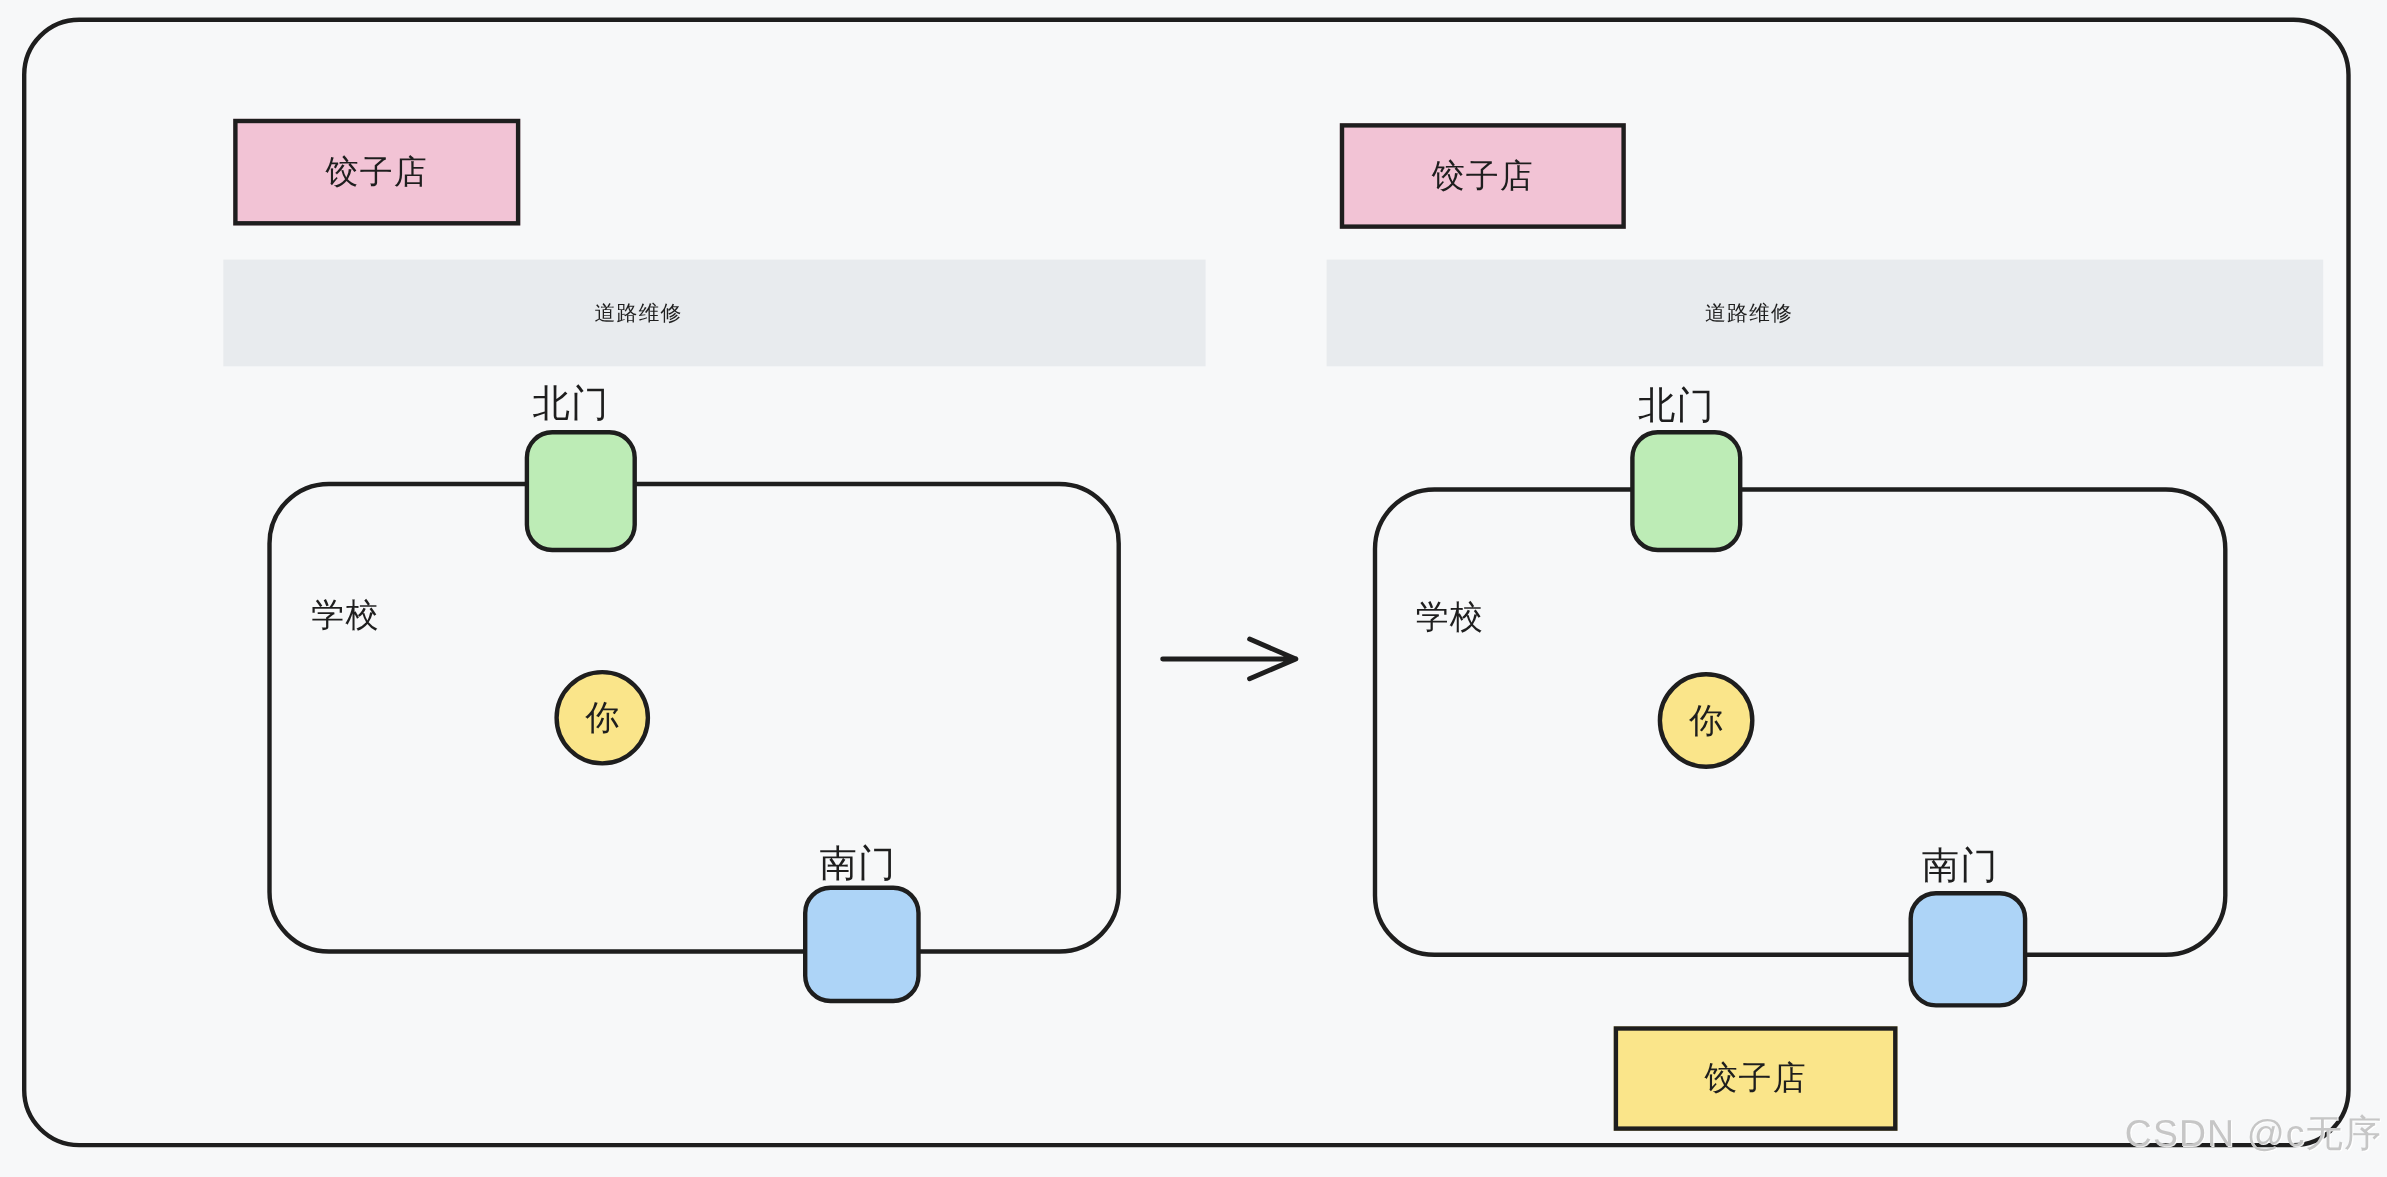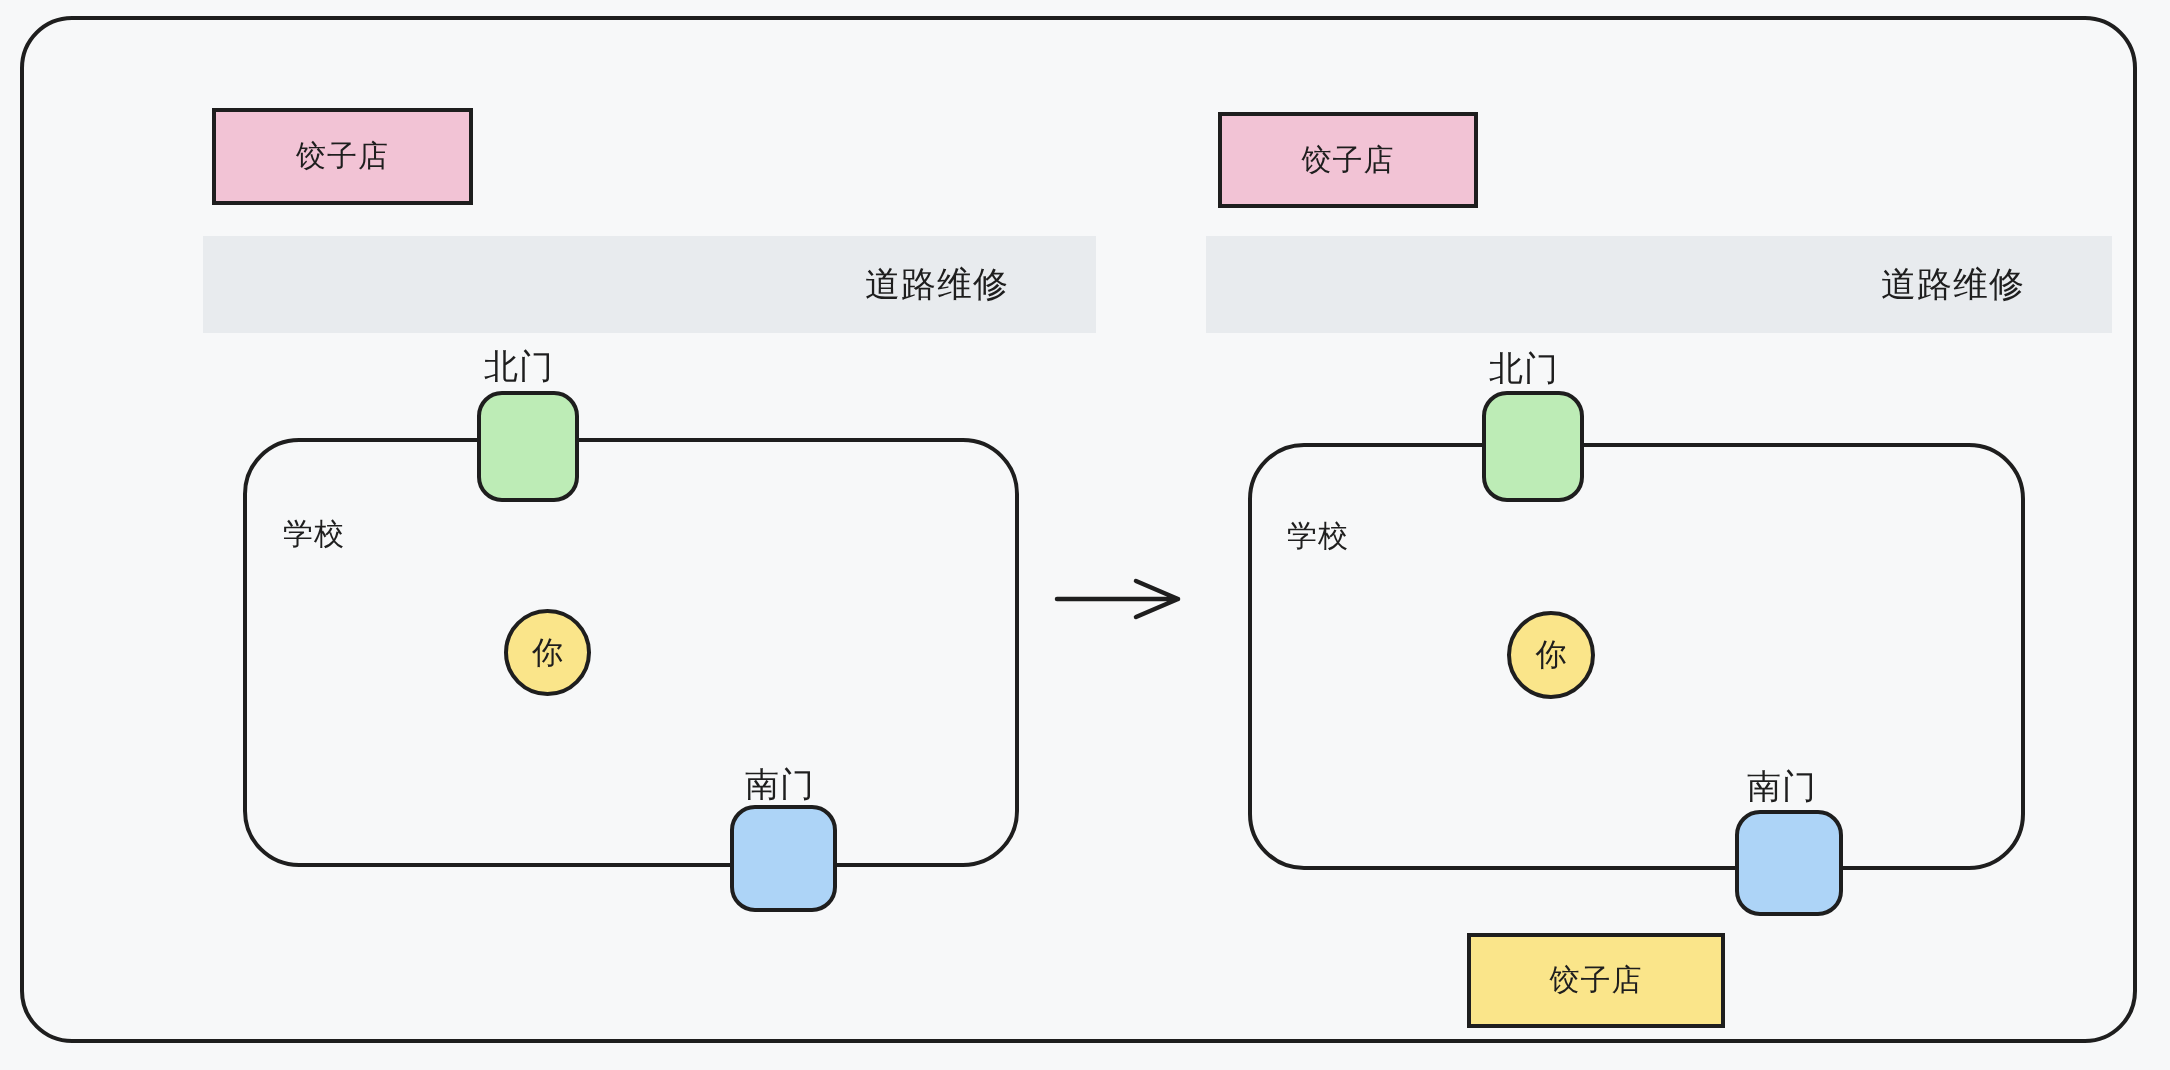--- a/index.html
+++ b/index.html
@@ -26,22 +26,22 @@
   .shop {
     border: 4px solid var(--stroke, #1e1e1e);
     display: flex; align-items: center; justify-content: center;
     font-size: 30px; letter-spacing: 1px;
   }
   .shop.pink { background: var(--shop_pink, #f2c3d5); }
   .shop.yellow { background: var(--shop_yellow, #fae58a); }
 
   .road {
     background: var(--road_gray, #e8ebee);
-    display: flex; align-items: center; justify-content: flex-end;
-    font-size: 35px; letter-spacing: 1px; padding-left: 36px;
+    display: flex; align-items: center; justify-content: center;
+    font-size: 19px; letter-spacing: 1px; padding-left: 36px;
   }
   .road > span { transform: translateX(-87px); }
 
   .gate-label, .float-label {
     transform: translateX(-50%);
     font-size: 34px; letter-spacing: 1px;
     white-space: nowrap;
   }
 
   .gate {
@@ -50,21 +50,21 @@
   }
   .gate.green { background: var(--gate_green, #bdecb6); }
   .gate.blue  { background: var(--gate_blue, #add4f7); }
 
   .school {
     border: 4px solid var(--stroke, #1e1e1e);
     border-radius: 56px;
     background: transparent;
   }
   .school-label {
-    font-size: 30px; letter-spacing: 1px;
+    font-size: 30px; letter-spacing: 1px; margin-top: 25px;
   }
 
   .you {
     border: 4px solid var(--stroke, #1e1e1e);
     border-radius: 50%;
     background: var(--marker_yellow, #fae58a);
     display: flex; align-items: center; justify-content: center;
     font-size: 31px;
   }
 
@@ -135,14 +135,15 @@
   </div>
 
   <div class="abs gate-label" style="left:1782px; top:764px;">南门</div>
 
   <div class="abs gate blue" style="left:1735px; top:810px; width:108px; height:106px;"></div>
 
   <div class="abs shop yellow" style="left:1467px; top:933px; width:258px; height:95px;">
     <span>饺子店</span>
   </div>
 
+  <div class="abs watermark">CSDN @c无序</div>
 
 </div>
 
 </body></html>

